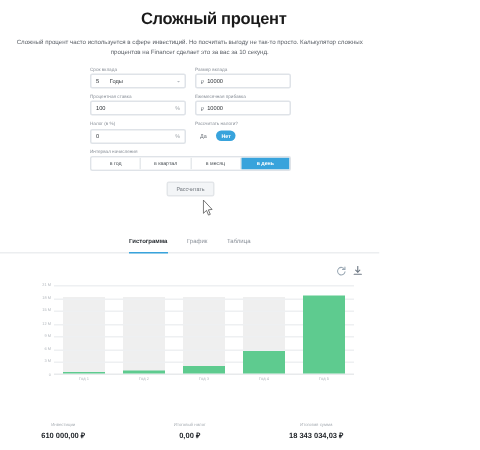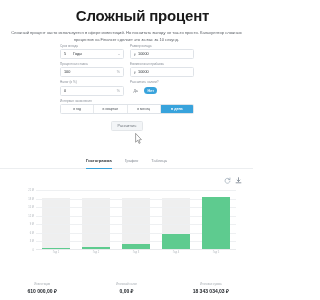--- a/index.html
+++ b/index.html
@@ -7,21 +7,21 @@
     width: 253px; height: 300px;
     background: #ffffff;
     font-family: "Liberation Sans", sans-serif;
     overflow: hidden;
   }
   .page { position: relative; width: 253px; height: 300px; background: #fff; }
 
   
   .title {
     text-align: center;
-    font-size: 15px;
+    font-size: 11px;
     font-weight: bold;
     color: #1a1a1a;
     letter-spacing: -0.2px;
     padding-top: 7px;
     margin-left: 32px;
   }
   .intro {
     margin: 5px 11px 0 11px;
     font-size: 4.1px;
     line-height: 1.75;

